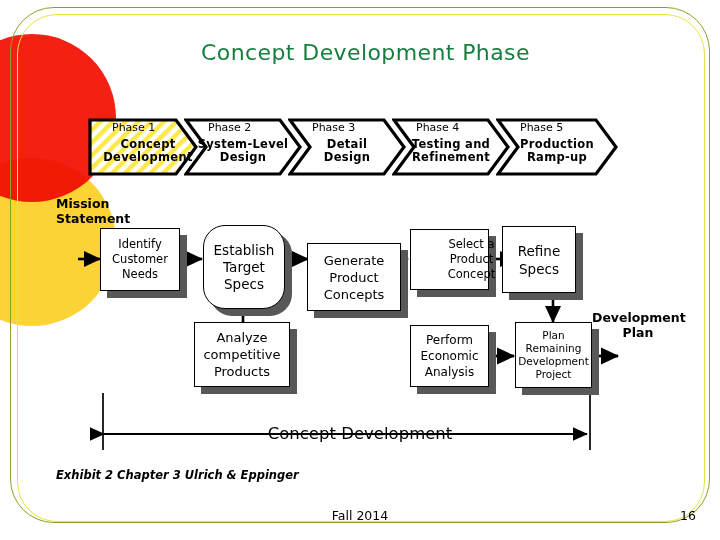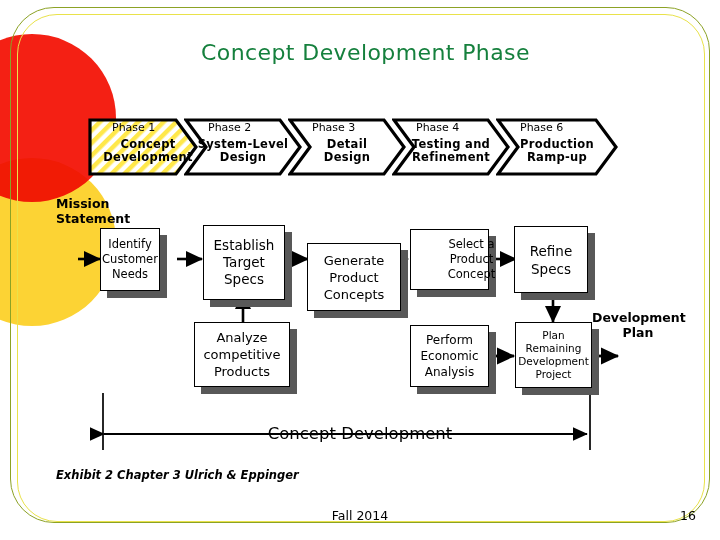--- a/index.html
+++ b/index.html
@@ -150,21 +150,21 @@
         <path d="M2,2 H96 L116,29 L96,56 H2 L22,29 Z" fill="#fff" stroke="#000" stroke-width="3.2"></path>
       </svg>
       <div class="ph-num">Phase 4</div>
       <div class="ph-name">Testing and<br>Refinement</div>
     </div>
 
     <div class="chev c5" style="left:408px;width:122px;">
       <svg width="122" height="58" viewBox="0 0 122 58">
         <path d="M2,2 H100 L120,29 L100,56 H2 L22,29 Z" fill="#fff" stroke="#000" stroke-width="3.2"></path>
       </svg>
-      <div class="ph-num">Phase 6</div>
+      <div class="ph-num">Phase 5</div>
       <div class="ph-name">Production<br>Ramp-up</div>
     </div>
 
   </div>
 
   <div class="mission">Mission<br>Statement</div>
 
   <svg class="wires" viewBox="0 0 720 540">
     <defs>
       <marker id="ah" markerWidth="7" markerHeight="7" refX="6.2" refY="3.5" orient="auto" markerUnits="strokeWidth">
@@ -191,37 +191,37 @@
 
     <line x1="489" y1="356" x2="514" y2="356" stroke="#000" stroke-width="2.8" marker-end="url(#ah)"></line>
 
     <line x1="592" y1="356" x2="618" y2="356" stroke="#000" stroke-width="2.8" marker-end="url(#ah)"></line>
 
     <line x1="103" y1="393" x2="103" y2="450" stroke="#000" stroke-width="1.7"></line>
     <line x1="590" y1="393" x2="590" y2="450" stroke="#000" stroke-width="1.7"></line>
     <line x1="104" y1="434" x2="587" y2="434" stroke="#000" stroke-width="2" marker-start="url(#ahs)" marker-end="url(#ahs)"></line>
   </svg>
 
-  <div class="box" style="left:100px;top:228px;width:60px;height:63px;font-size:11.5px;align-items:center;">
+  <div class="box" style="left:100px;top:228px;width:80px;height:63px;font-size:11.5px;align-items:center;">
     <span>Identify<br>Customer<br>Needs</span>
   </div>
 
-  <div class="box" style="left:203px;top:225px;width:82px;height:75px;font-size:13.5px;line-height:17px;">
+  <div class="box" style="left:203px;top:225px;width:82px;height:84px;font-size:13.5px;line-height:17px;border-radius:22px;">
     <span>Establish<br>Target<br>Specs</span>
   </div>
 
   <div class="box" style="left:307px;top:243px;width:94px;height:68px;font-size:13px;line-height:17px;">
     <span>Generate<br>Product<br>Concepts</span>
   </div>
 
   <div class="box" style="left:410px;top:229px;width:79px;height:61px;font-size:11.5px;padding-left:44px;">
     <span>Select a<br>Product<br>Concept</span>
   </div>
 
-  <div class="box" style="left:514px;top:226px;width:74px;height:67px;font-size:13.5px;line-height:18px;">
+  <div class="box" style="left:502px;top:226px;width:74px;height:67px;font-size:13.5px;line-height:18px;">
     <span>Refine<br>Specs</span>
   </div>
 
   <div class="box" style="left:194px;top:322px;width:96px;height:65px;font-size:13px;line-height:17px;">
     <span>Analyze<br>competitive<br>Products</span>
   </div>
 
   <div class="box" style="left:410px;top:325px;width:79px;height:62px;font-size:12px;line-height:16px;">
     <span>Perform<br>Economic<br>Analysis</span>
   </div>

